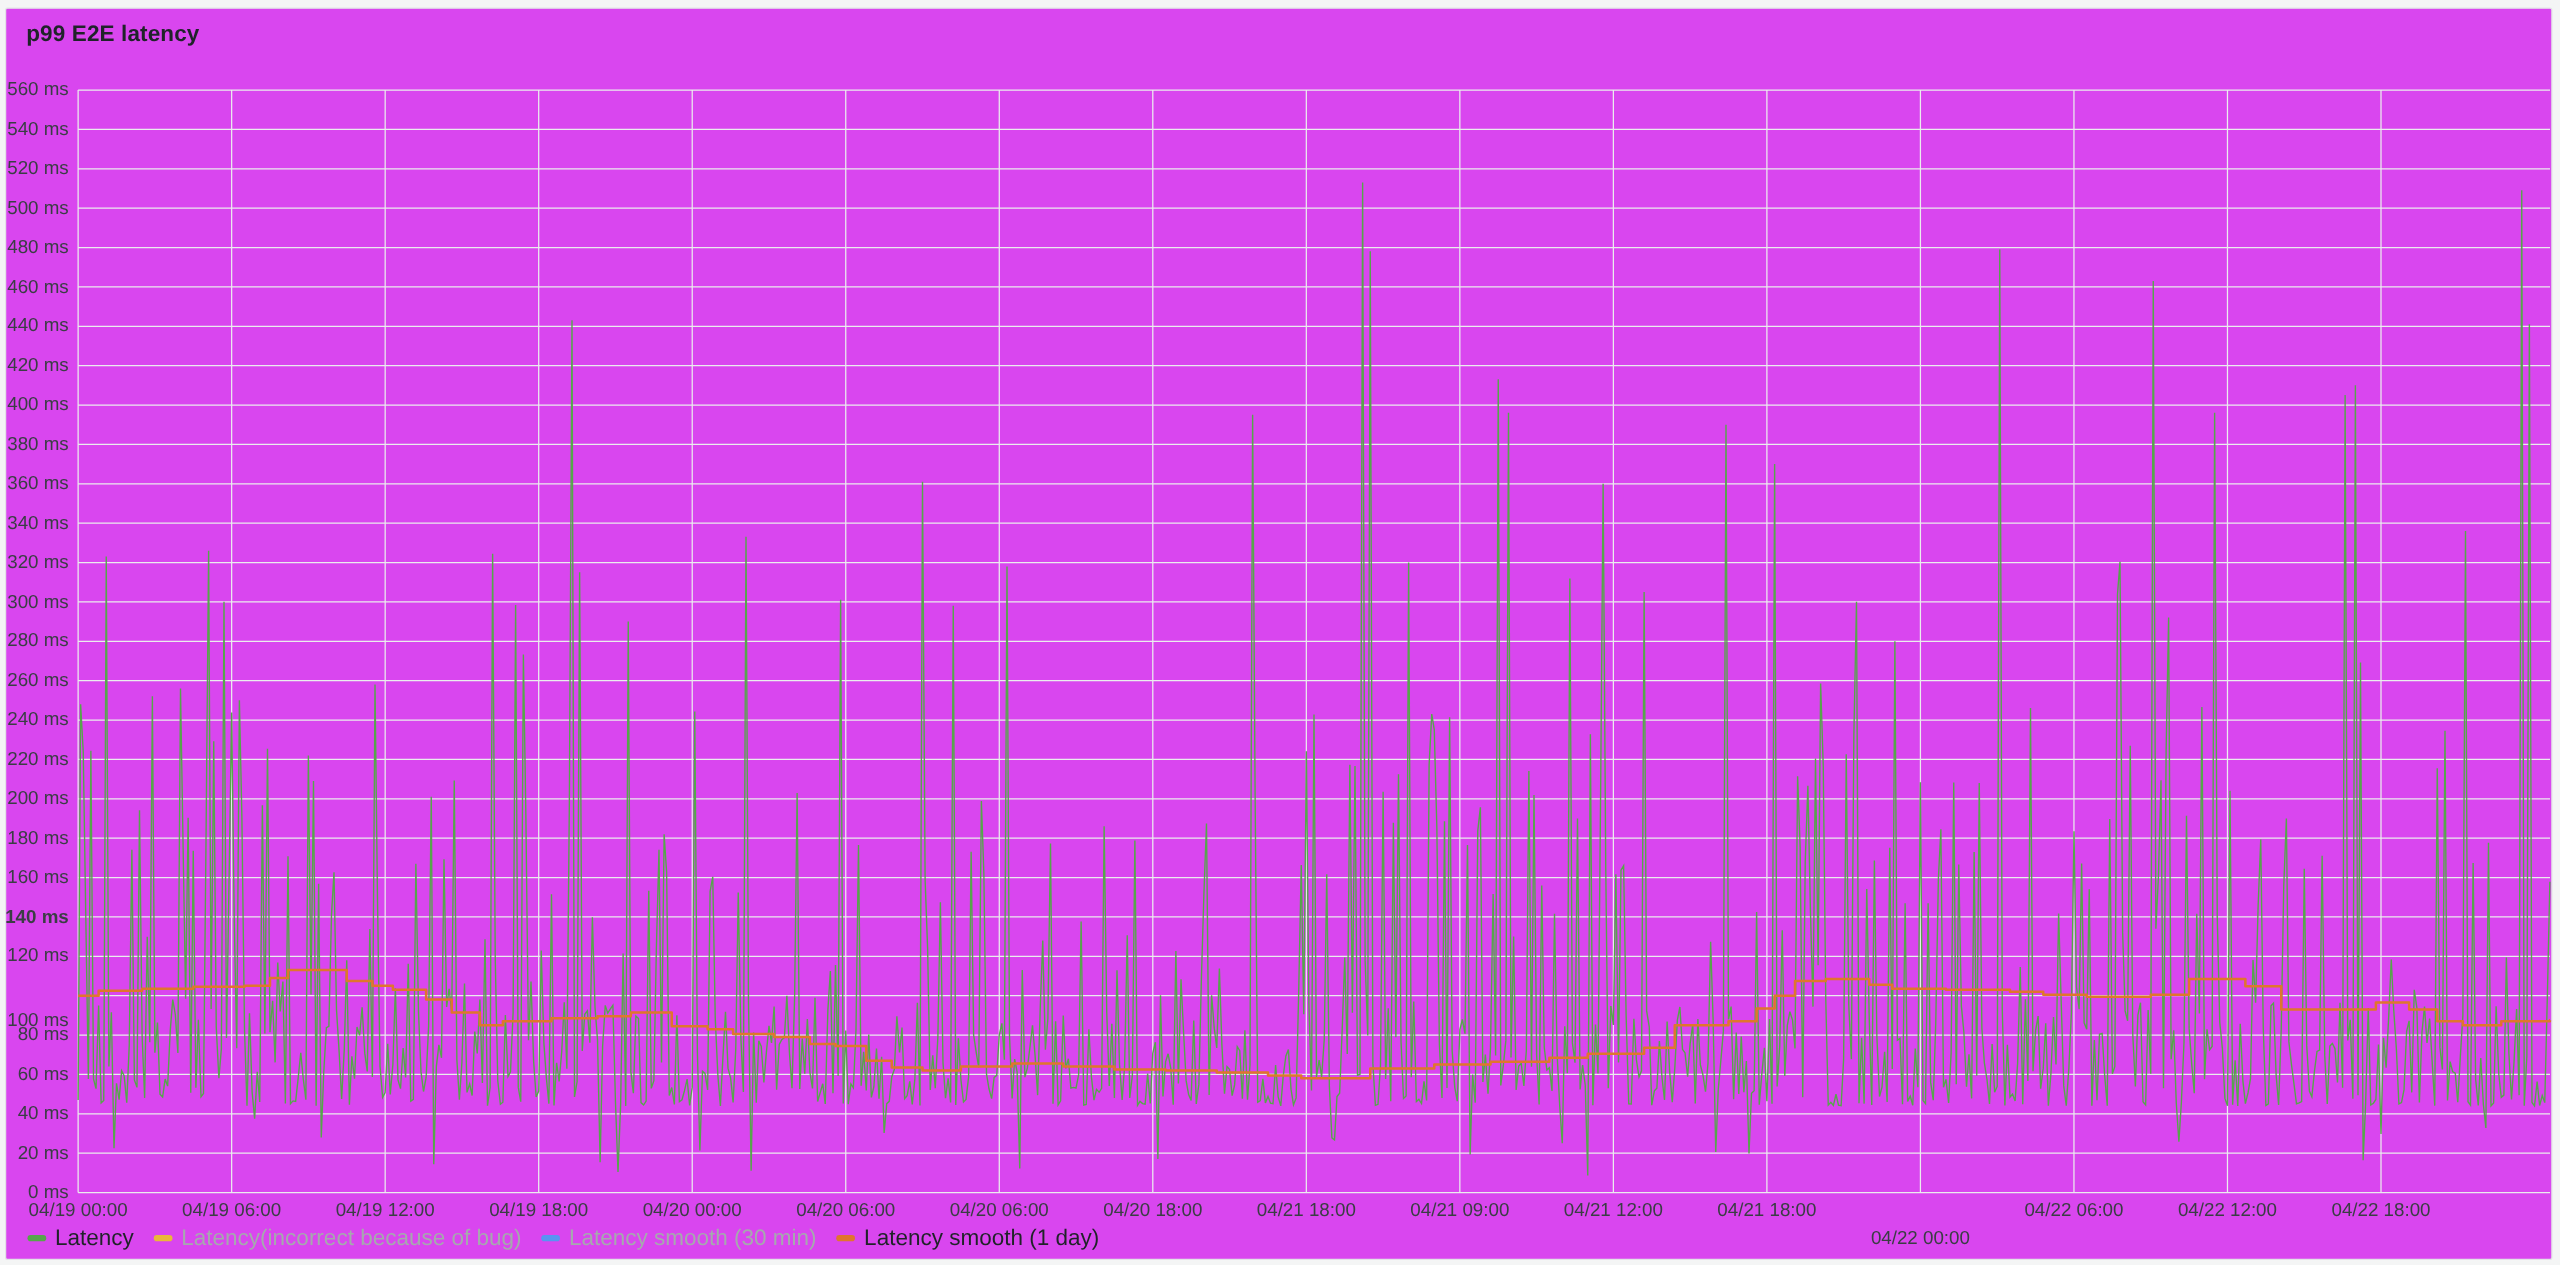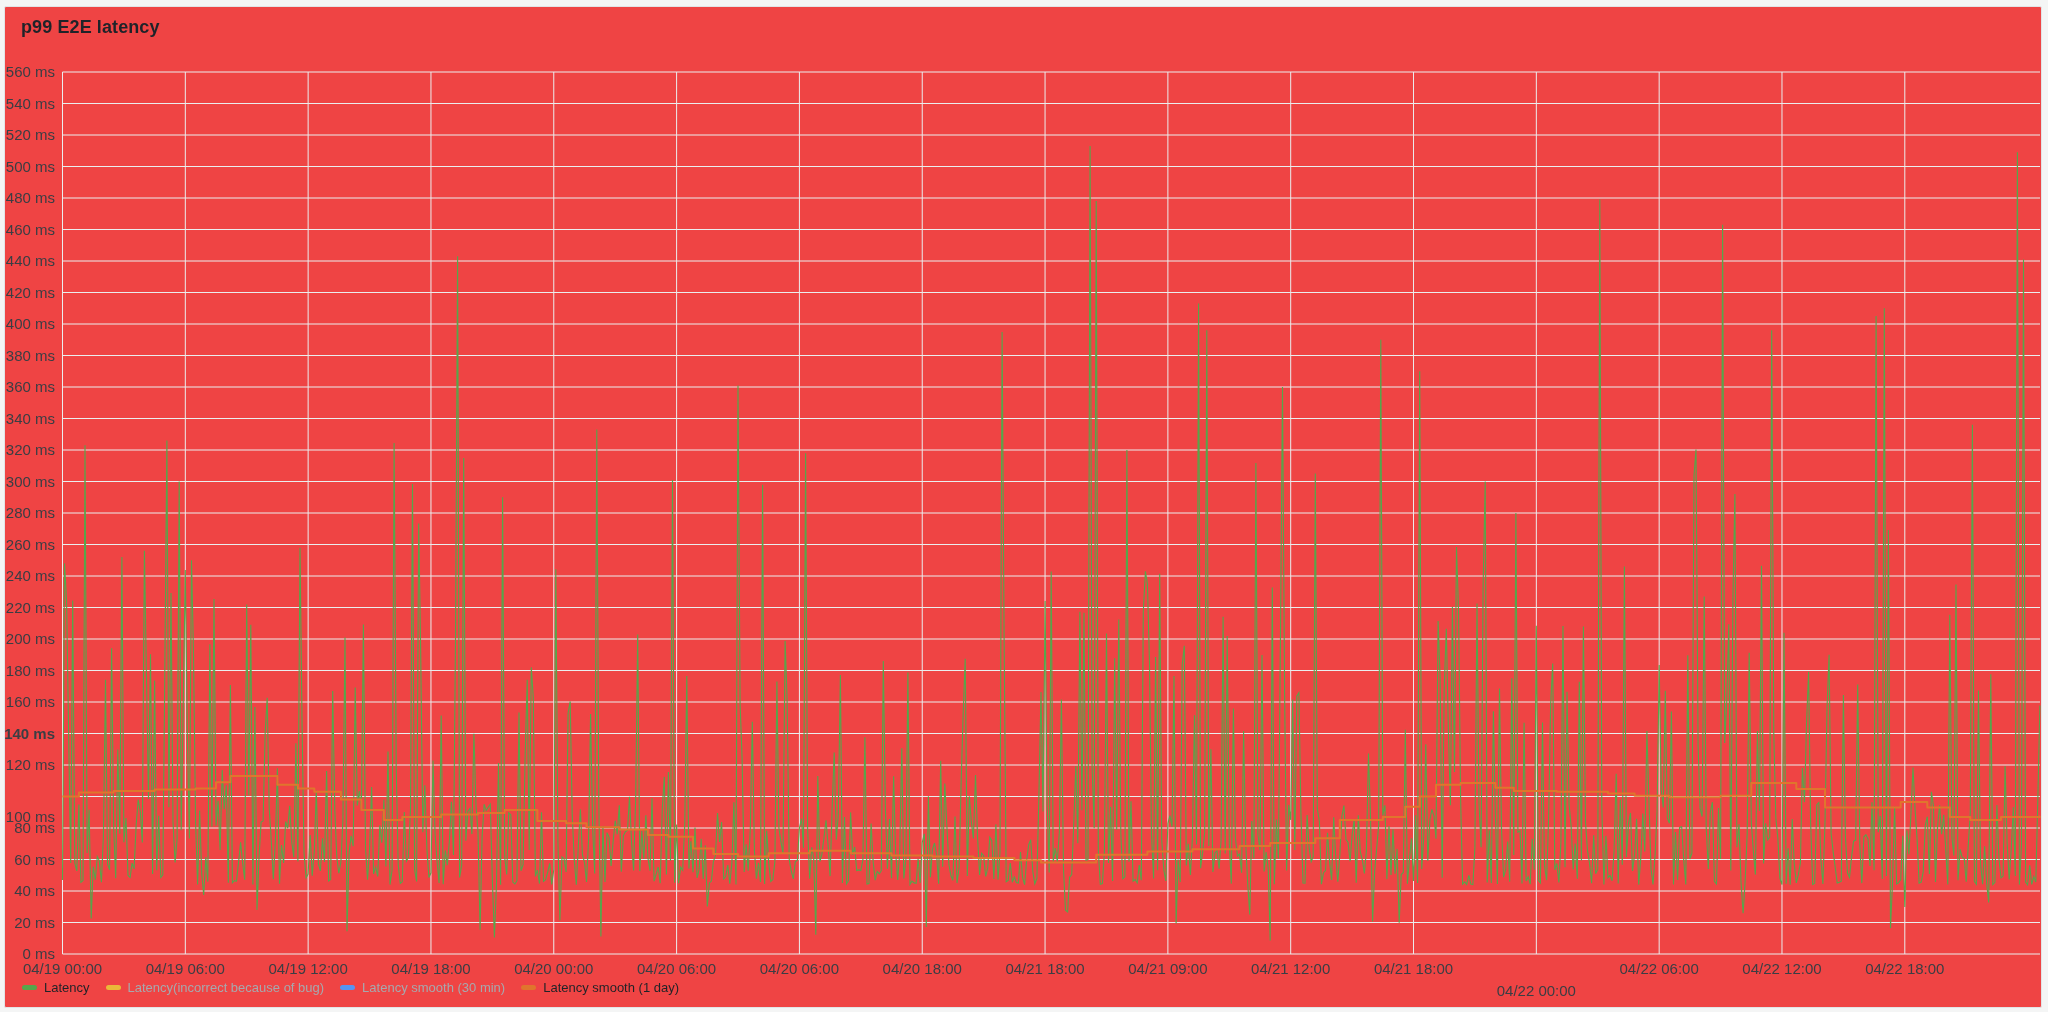--- a/index.html
+++ b/index.html
@@ -1,27 +1,27 @@
 <!DOCTYPE html>
 <html><head>
 <meta charset="utf-8">
 <style>
   html,body{margin:0;padding:0;background:#f4f5f5;width:2048px;height:1012px;overflow:hidden;
     font-family:"Liberation Sans",sans-serif;}
-  .panel{position:absolute;left:4px;top:6px;width:2036px;height:1000px;background:#ef4444;
+  .panel{position:absolute;left:4px;top:6px;width:2036px;height:1000px;background:#d946ef;
     border:1px solid #e2e4e6;border-radius:2px;}
   .panel-title{position:absolute;left:16px;top:10px;margin:0;font-size:18px;font-weight:600;
     color:#1f2329;letter-spacing:.1px;}
   #chart{position:absolute;left:0;top:0;}
   .ytick{position:absolute;width:55px;text-align:right;font-size:15px;color:#3a3e44;line-height:16px;}
   .xtick{position:absolute;width:130px;text-align:center;font-size:15px;color:#3a3e44;line-height:16px;}
   #legend{position:absolute;left:22px;top:980px;display:flex;align-items:center;gap:16px;}
   .legend-item{display:flex;align-items:center;gap:7px;cursor:pointer;white-space:nowrap;}
   .legend-swatch{width:15px;height:5px;border-radius:2.5px;display:inline-block;}
-  .legend-label{font-size:13px;color:#1f2328;}
+  .legend-label{font-size:18px;color:#1f2328;}
   .legend-item.dimmed .legend-label{color:#a6a9ae;}
 </style>
 </head>
 <body>
 
 <div class="panel">
   <h2 class="panel-title">p99 E2E latency</h2>
 </div>
 
 <svg id="chart" width="2048" height="1012">

